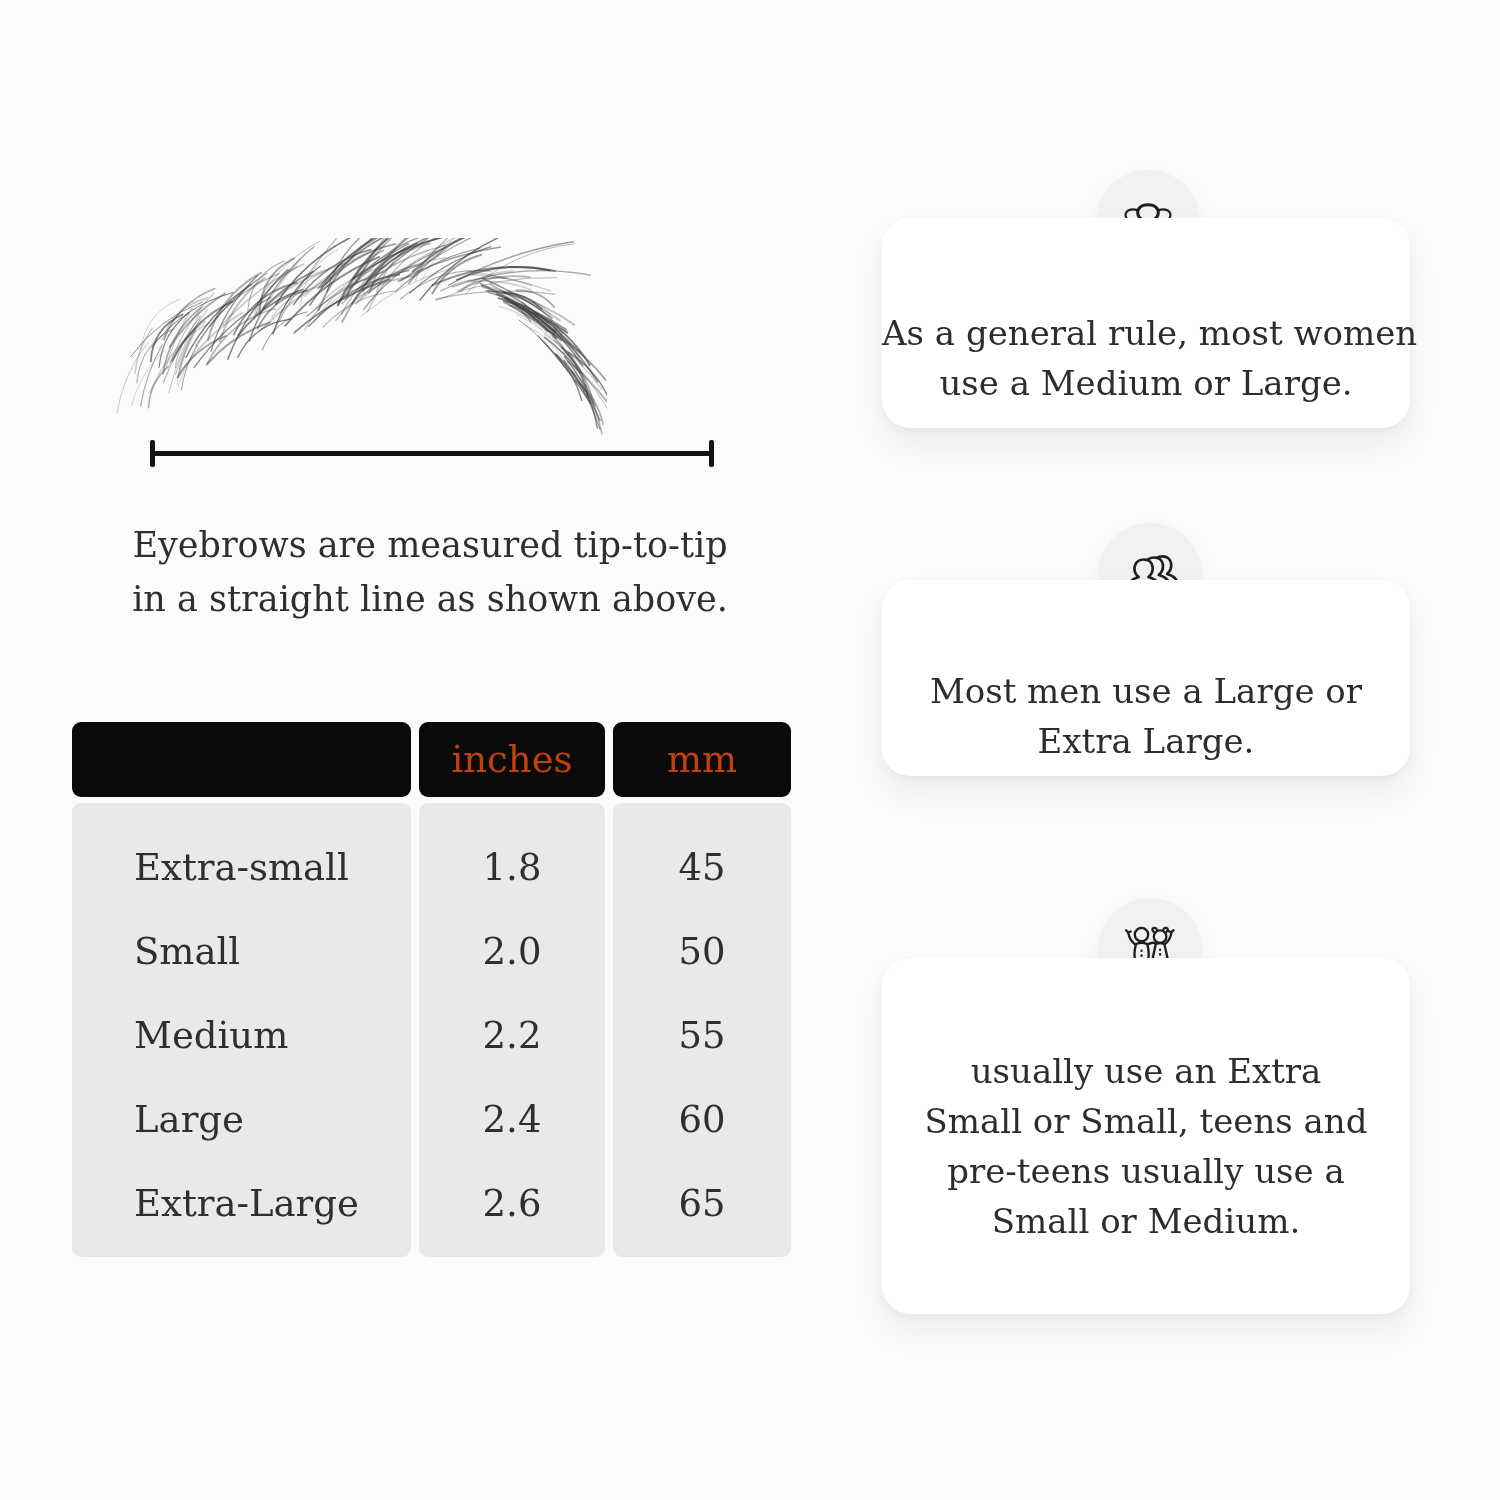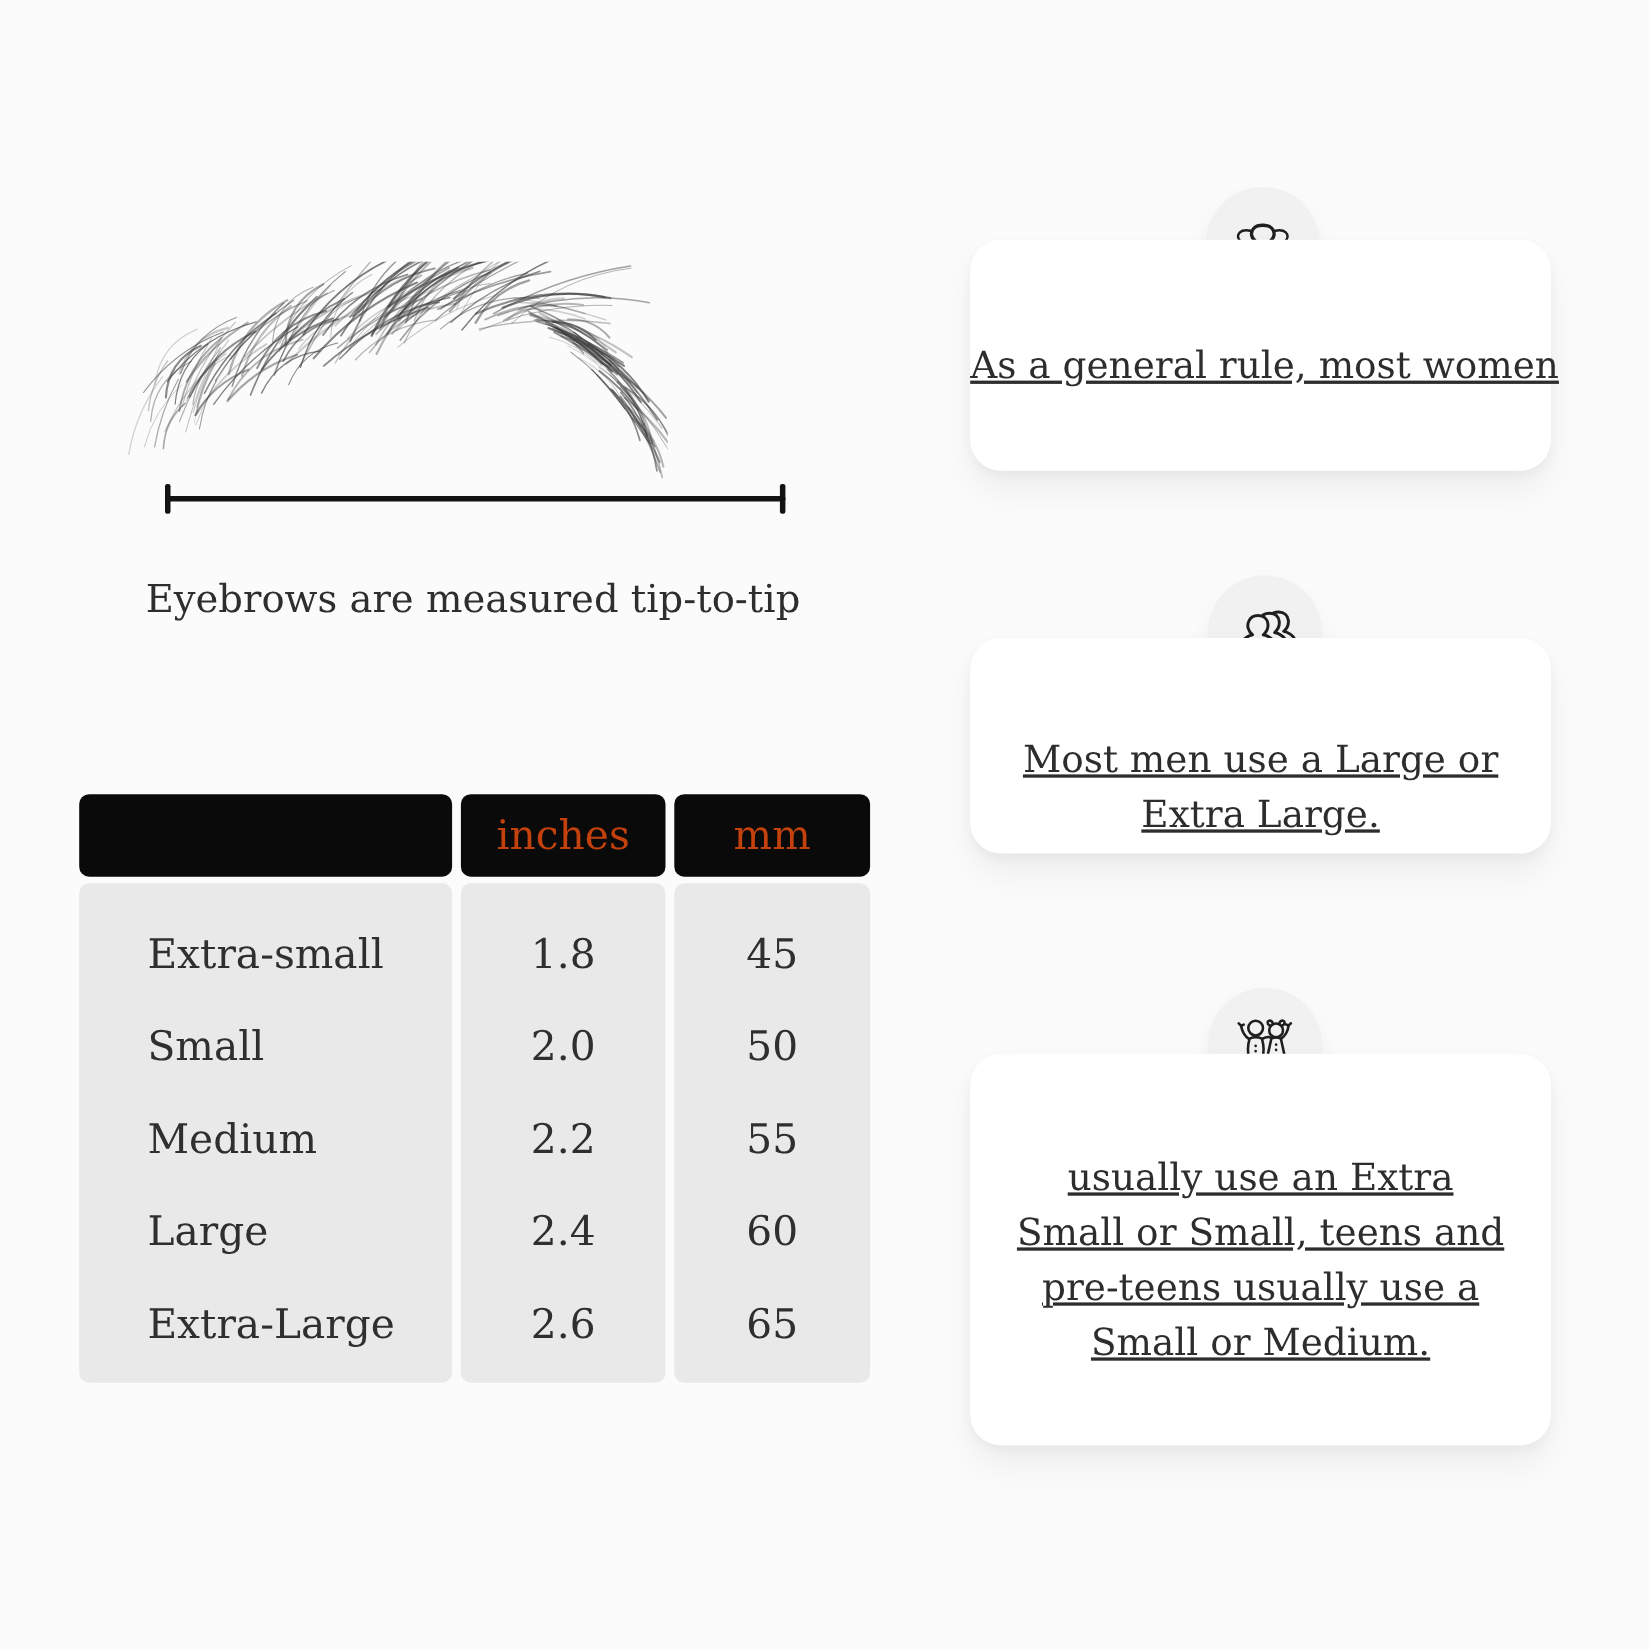--- a/index.html
+++ b/index.html
@@ -39,21 +39,21 @@
   
   .card{
     position:absolute;left:882px;width:528px;background:#ffffff;border-radius:28px;
     box-shadow:0 18px 32px rgba(0,0,0,0.055), 0 4px 10px rgba(0,0,0,0.04);
     box-sizing:border-box;text-align:center;
     font-size:34px;line-height:50px;color:#2d2d2d;
   }
   .card-1{top:218px;height:210px;padding-top:90px;}
   .card-2{top:580px;height:196px;padding-top:86px;}
   .card-3{top:958px;height:356px;padding-top:88px;}
-  .card-line{white-space:nowrap;text-decoration:underline;}
+  .card-line{white-space:nowrap;}
   .icon-circle{
     position:absolute;width:104px;height:104px;border-radius:50%;
     background:#f1f1f1;
     box-shadow:0 10px 22px rgba(0,0,0,0.05);
     display:flex;align-items:center;justify-content:center;
   }
   .circle-1{left:1096px;top:170px;}
   .circle-2{left:1098px;top:523px;}
   .circle-3{left:1098px;top:898px;}
   .icon-circle svg{display:block;}
@@ -257,20 +257,21 @@
   </div>
 
   <div class="measure-line">
     <div class="cap cap-left"></div>
     <div class="bar"></div>
     <div class="cap cap-right"></div>
   </div>
 
   <div class="caption">
     <div>Eyebrows are measured tip-to-tip</div>
+    <div>in a straight line as shown above.</div>
   </div>
 
   <div class="size-table">
     <div class="tbl-grid">
       <div class="hdr-cell"></div>
       <div class="hdr-cell">inches</div>
       <div class="hdr-cell">mm</div>
     </div>
     <div class="tbl-grid tbl-body">
       <div class="body-col">
@@ -301,20 +302,21 @@
     <svg width="66" height="66" viewBox="0 0 64 64" fill="none">
       <g stroke="#1f1f1f" stroke-width="2.6" stroke-linejoin="round" stroke-linecap="round">
         <path fill="#f1f1f1" transform="translate(17.5,33) scale(0.82)" d="M -13 14 C -13 4 -8 0 -5.5 -3.5 C -9.5 -6.5 -10 -11 -7 -14 C -4 -17 4 -17 7 -14 C 10 -11 9.5 -6.5 5.5 -3.5 C 8 0 13 4 13 14 C 7 16.5 -7 16.5 -13 14 Z"></path>
         <path fill="#f1f1f1" transform="translate(46.5,33) scale(0.82)" d="M -13 14 C -13 4 -8 0 -5.5 -3.5 C -9.5 -6.5 -10 -11 -7 -14 C -4 -17 4 -17 7 -14 C 10 -11 9.5 -6.5 5.5 -3.5 C 8 0 13 4 13 14 C 7 16.5 -7 16.5 -13 14 Z"></path>
         <path fill="#f1f1f1" transform="translate(32,33.5) scale(1.12)" d="M -13 14 C -13 4 -8 0 -5.5 -3.5 C -9.5 -6.5 -10 -11 -7 -14 C -4 -17 4 -17 7 -14 C 10 -11 9.5 -6.5 5.5 -3.5 C 8 0 13 4 13 14 C 7 16.5 -7 16.5 -13 14 Z"></path>
       </g>
     </svg>
   </div>
   <div class="card card-1">
     <div class="card-line">As a general rule, most women</div>
+    <div class="card-line">use a Medium or Large.</div>
   </div>
 
   <div class="icon-circle circle-2">
     <svg width="66" height="66" viewBox="0 0 64 64" fill="none">
       <g stroke="#1f1f1f" stroke-width="2.6" stroke-linejoin="round" stroke-linecap="round">
         <path fill="#f1f1f1" transform="translate(44,30)" d="M -16 16 C -16 6 -11 2.5 -5 1 C -9 -2 -10 -7 -8.5 -10.5 C -7 -14.5 -3 -16 0 -16 C 5 -16 8 -13 8.5 -9 C 9 -5.5 8 -2 4.5 1 C 11 2.5 16 6 16 16"></path>
         <path fill="#f1f1f1" transform="translate(36,31)" d="M -16 16 C -16 6 -11 2.5 -5 1 C -9 -2 -10 -7 -8.5 -10.5 C -7 -14.5 -3 -16 0 -16 C 5 -16 8 -13 8.5 -9 C 9 -5.5 8 -2 4.5 1 C 11 2.5 16 6 16 16"></path>
         <path fill="#f1f1f1" transform="translate(26,33)" d="M -16 16 C -16 6 -11 2.5 -5 1 C -9 -2 -10 -7 -8.5 -10.5 C -7 -14.5 -3 -16 0 -16 C 5 -16 8 -13 8.5 -9 C 9 -5.5 8 -2 4.5 1 C 11 2.5 16 6 16 16"></path>
       </g>
     </svg>

